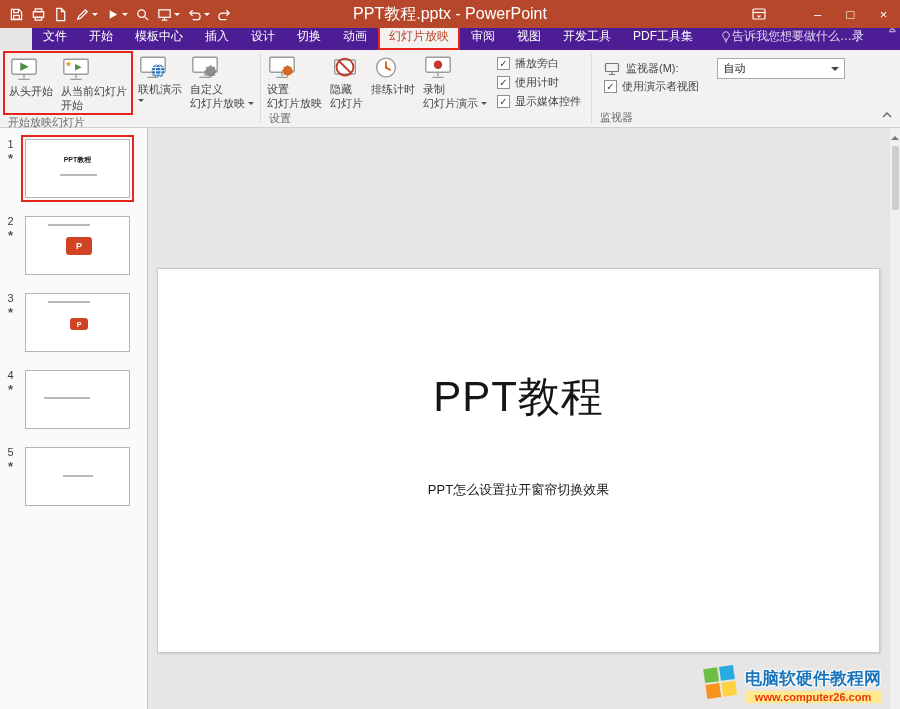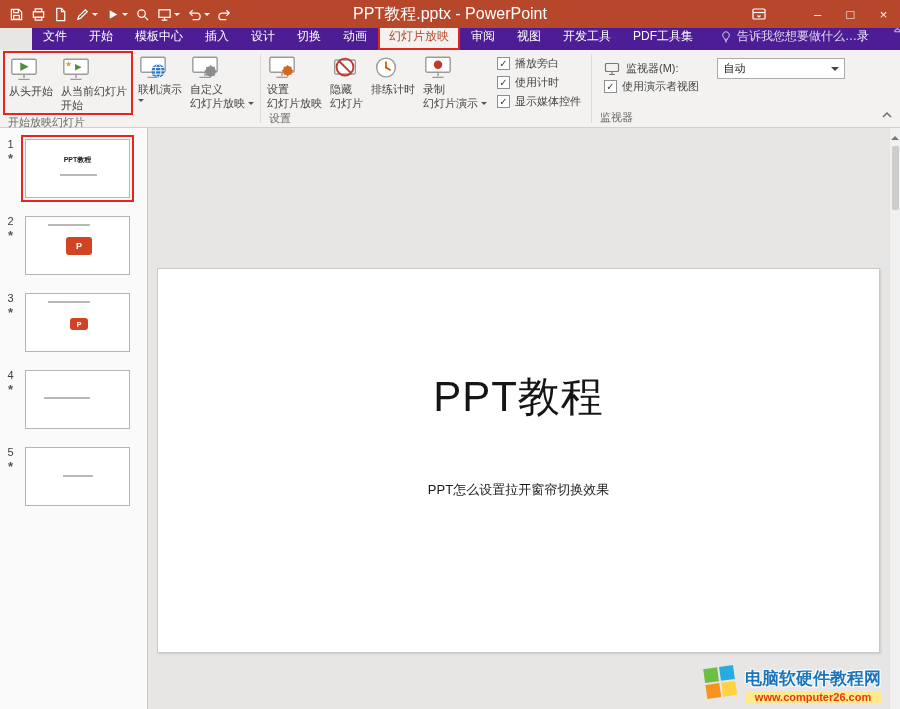--- a/index.html
+++ b/index.html
@@ -15,21 +15,21 @@
   .caret-sm { width:0; height:0; border:3px solid transparent; border-top-color:#fff; margin-left:2px; margin-top:4px; }
   .win-title { position:absolute; left:50%; transform:translateX(-50%); font-size:16px; white-space:nowrap; }
   .win-controls { margin-left:auto; display:flex; align-items:stretch; height:28px; }
   .win-btn { width:33px; display:flex; align-items:center; justify-content:center; font-size:13px; color:#fff; }
   .ribbon-opt { width:33px; display:flex; align-items:center; justify-content:center; margin-right:26px; }
 
   
   .tabrow { height:22px; background:#4c1d95; display:flex; align-items:flex-end; color:#fff;margin-left:32px; }
   .tab { padding:4px 11px 5px; font-size:12px; white-space:nowrap; }
   .tab.active { background:#F3F2F1; color:#B7472A; border:2px solid #E8251D; padding:2px 9px 3px; }
-  .tellme { margin-left:16px; display:flex; align-items:center; gap:5px; color:rgba(255,255,255,0.82); padding-bottom:5px; white-space:nowrap; }
+  .tellme { margin-left:16px; display:flex; align-items:center; color:rgba(255,255,255,0.82); padding-bottom:5px; white-space:nowrap; }
   .tabrow-right { margin-left:auto; display:flex; align-items:center; gap:24px; padding:0 14px 5px 0; }
   .share-wrap { display:flex; align-items:center; gap:5px; }
 
   
   .ribbon { height:78px; background:#F3F2F1; border-bottom:1px solid #D2D0CE; display:flex; align-items:stretch; position:relative; }
   .rgroup { display:flex; flex-direction:column; padding:1px 2px 0; }
   .rgroup-content { flex:1; display:flex; align-items:flex-start; }
   .rgroup-name { text-align:left; font-size:11px; color:#6a6a6a; padding:0 6px 2px; white-space:nowrap; }
   .gsep { width:1px; background:#DCDADA; margin:4px 0; }
   .bigbtn { display:flex; flex-direction:column; align-items:flex-start; padding:3px 4px 0; font-size:11px; color:#444; line-height:1.3; white-space:nowrap; }

